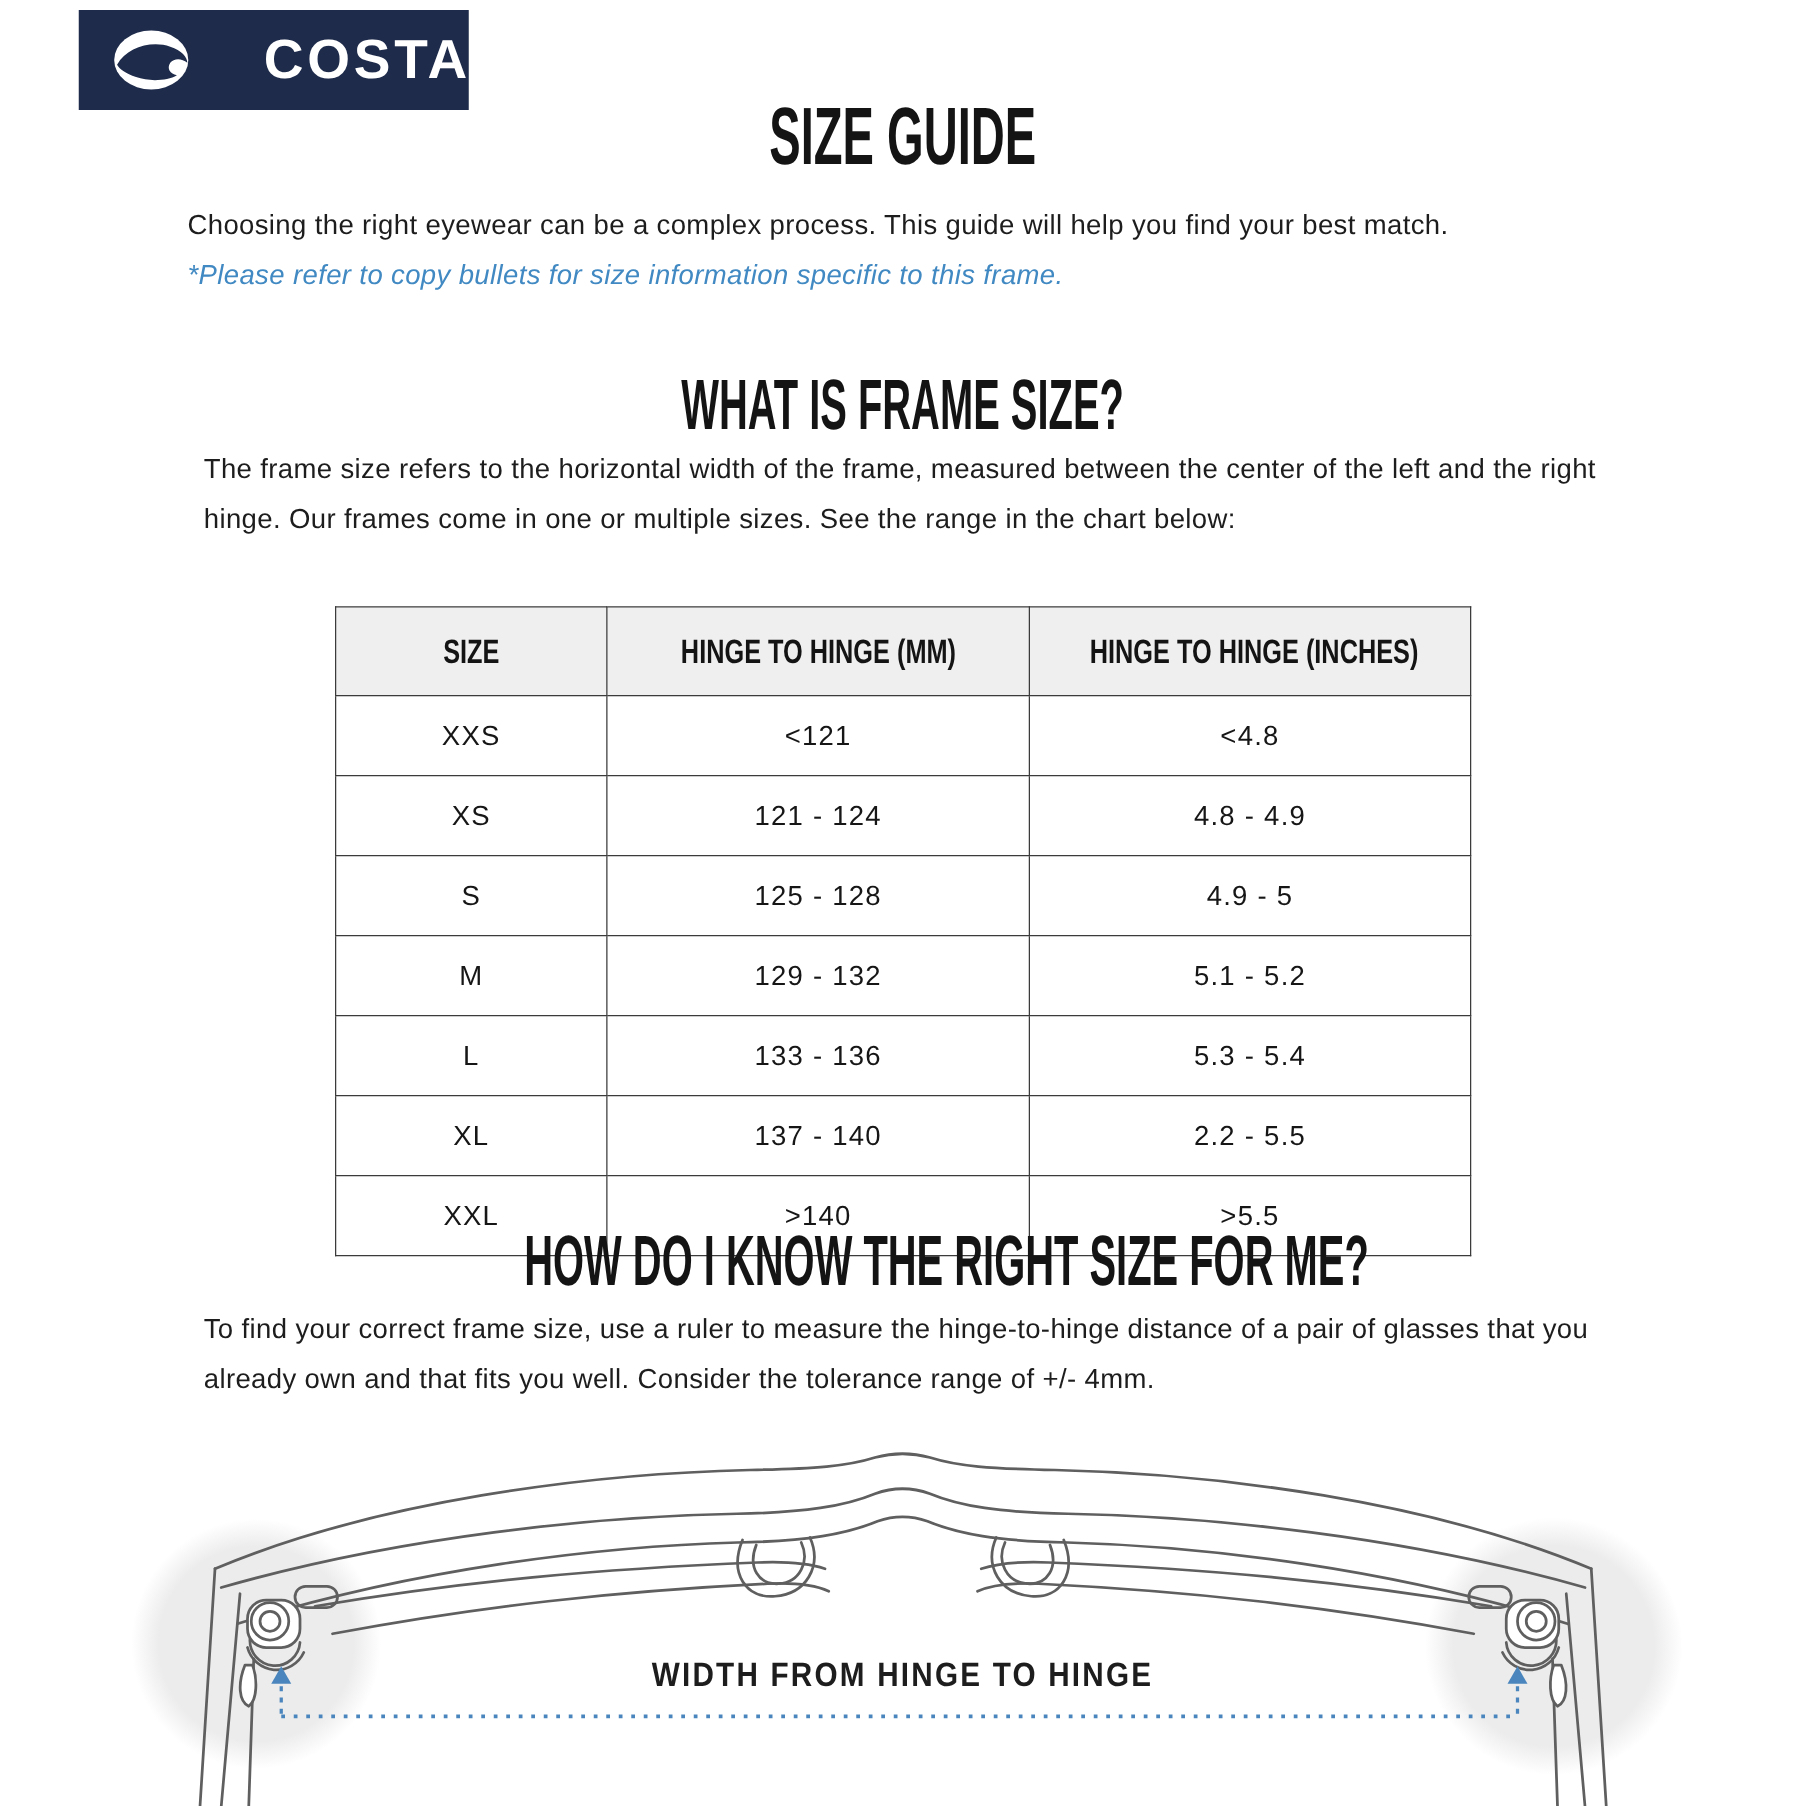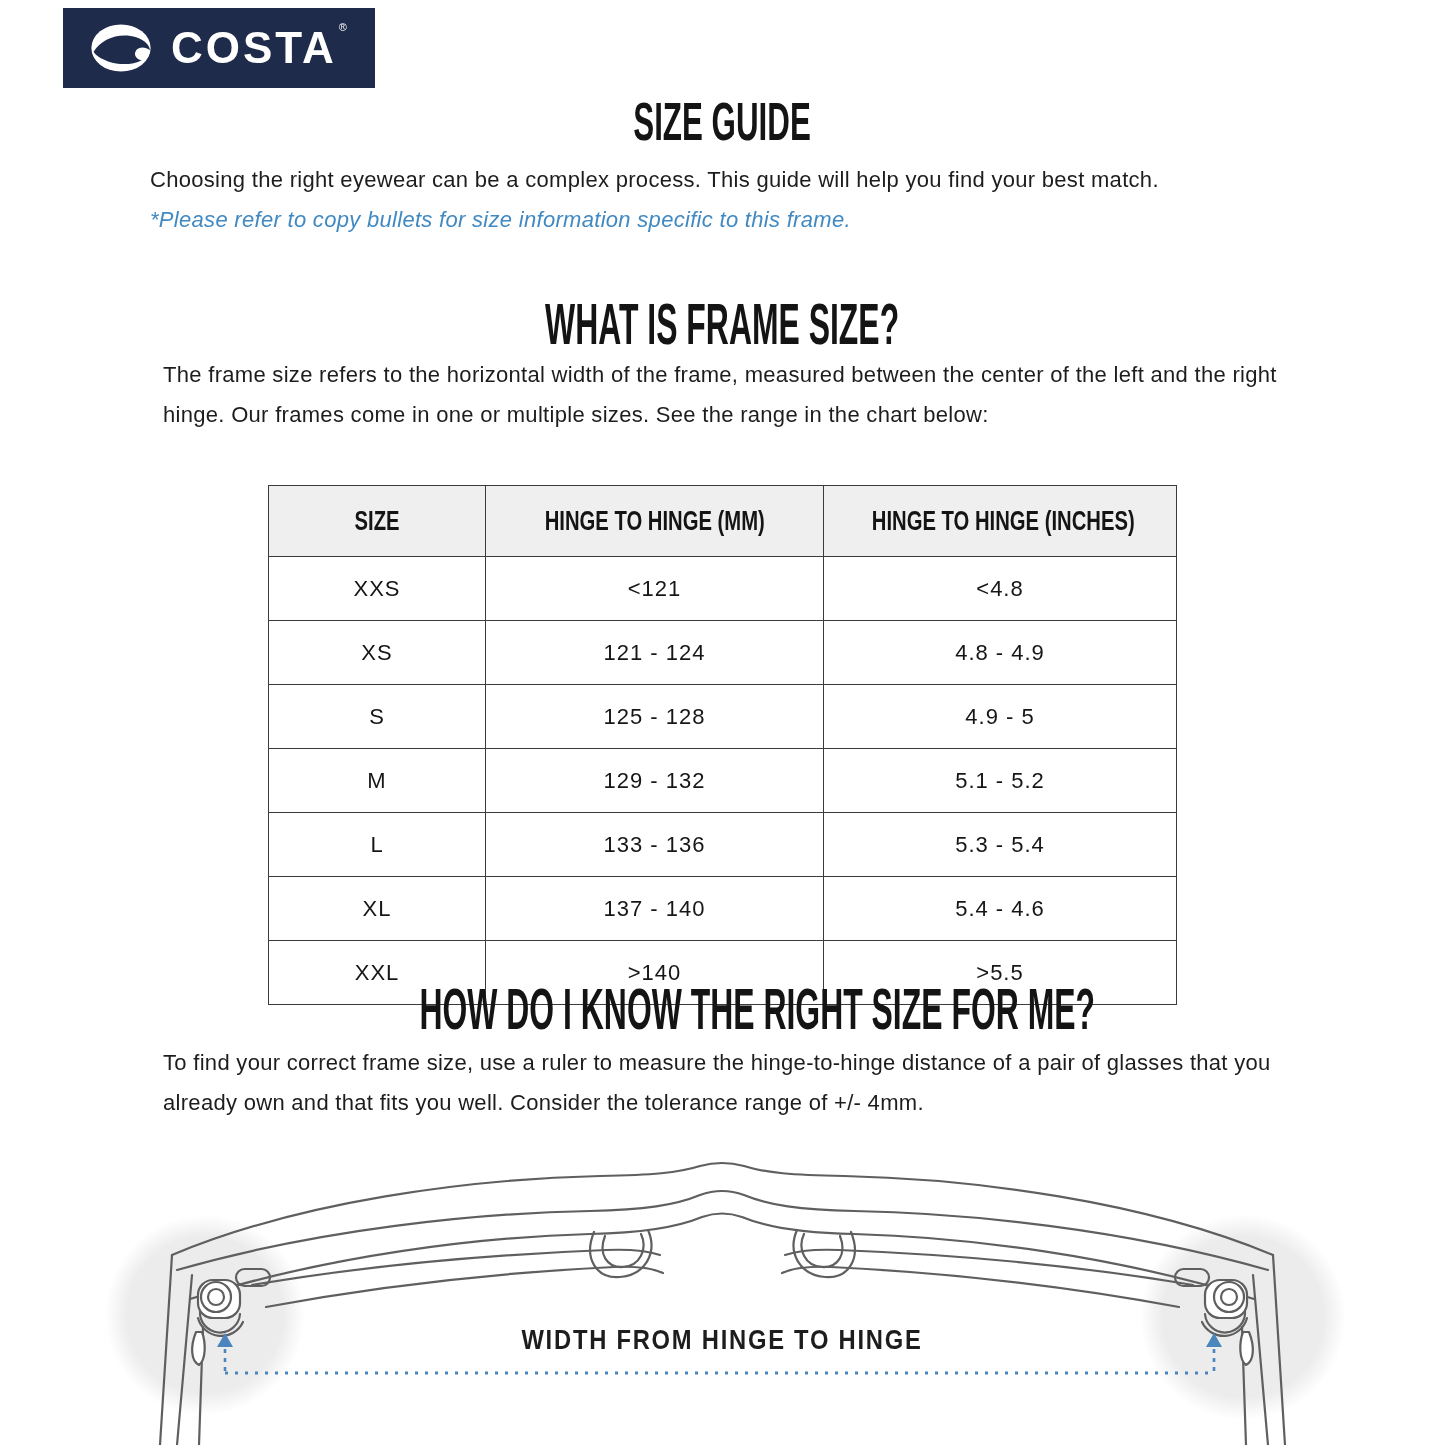--- a/index.html
+++ b/index.html
@@ -1,32 +1,32 @@
 <!DOCTYPE html>
 <html><head>
 <meta charset="utf-8">
 <style>
   html,body{margin:0;padding:0;background:#ffffff;}
   .page{position:relative;width:1445px;height:1445px;background:#ffffff;overflow:hidden;
         font-family:"Liberation Sans",sans-serif;color:#1d1d1d;}
 
   
   .logo{position:absolute;left:63px;top:8px;width:312px;height:80px;background:#1e2b4a;
-        display:flex;align-items:center;box-sizing:border-box;}
+        display:flex;align-items:center;box-sizing:border-box;gap:40px;}
   .logo svg{margin-left:20px;flex:0 0 auto;}
   .logo-text{color:#ffffff;font-weight:bold;font-size:44px;letter-spacing:3px;margin-left:12px;line-height:1;}
   .reg{color:#ffffff;font-size:11px;align-self:flex-start;margin-top:13px;margin-left:2px;}
 
   
   .cond{display:inline-block;transform:scaleX(0.58);white-space:nowrap;}
   .cond-h2{display:inline-block;transform:scaleX(0.56);white-space:nowrap;}
   .cond-th{display:inline-block;transform:scaleX(0.75);white-space:nowrap;font-weight:bold;}
 
   h1,h2{position:absolute;left:0;width:1445px;text-align:center;margin:0;font-weight:bold;color:#141414;}
-  h1{top:82px;font-size:54px;line-height:78px;}
+  h1{top:70px;font-size:65px;line-height:78px;}
   h2.what{top:296px;font-size:57px;line-height:57px;}
   h2.how{top:981px;font-size:57px;line-height:57px;padding-left:35px;}
 
   p{position:absolute;margin:0;font-size:22px;line-height:40px;letter-spacing:0.3px;color:#1d1d1d;}
   .intro{left:150px;top:160px;width:1180px;}
   .note{left:150px;top:200px;width:1180px;color:#4189c2;font-style:italic;}
   .body1{left:163px;top:355px;width:1145px;}
   .body2{left:163px;top:1043px;width:1145px;}
 
   
@@ -97,21 +97,21 @@
           <td>5.1 - 5.2</td>
         </tr>
         <tr>
           <td>L</td>
           <td>133 - 136</td>
           <td>5.3 - 5.4</td>
         </tr>
         <tr>
           <td>XL</td>
           <td>137 - 140</td>
-          <td>5.4 - 4.6</td>
+          <td>2.2 - 5.5</td>
         </tr>
         <tr>
           <td>XXL</td>
           <td>&gt;140</td>
           <td>&gt;5.5</td>
         </tr>
       </tbody>
   </table>
 
   <h2 class="how"><span class="cond-h2">HOW DO I KNOW THE RIGHT SIZE FOR ME?</span></h2>

